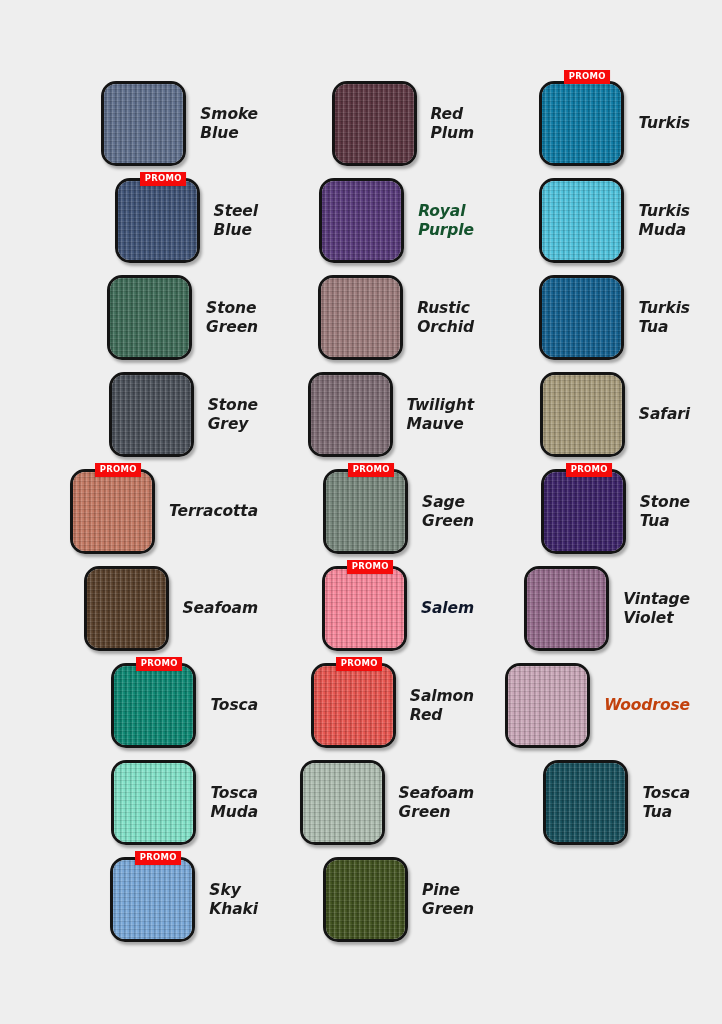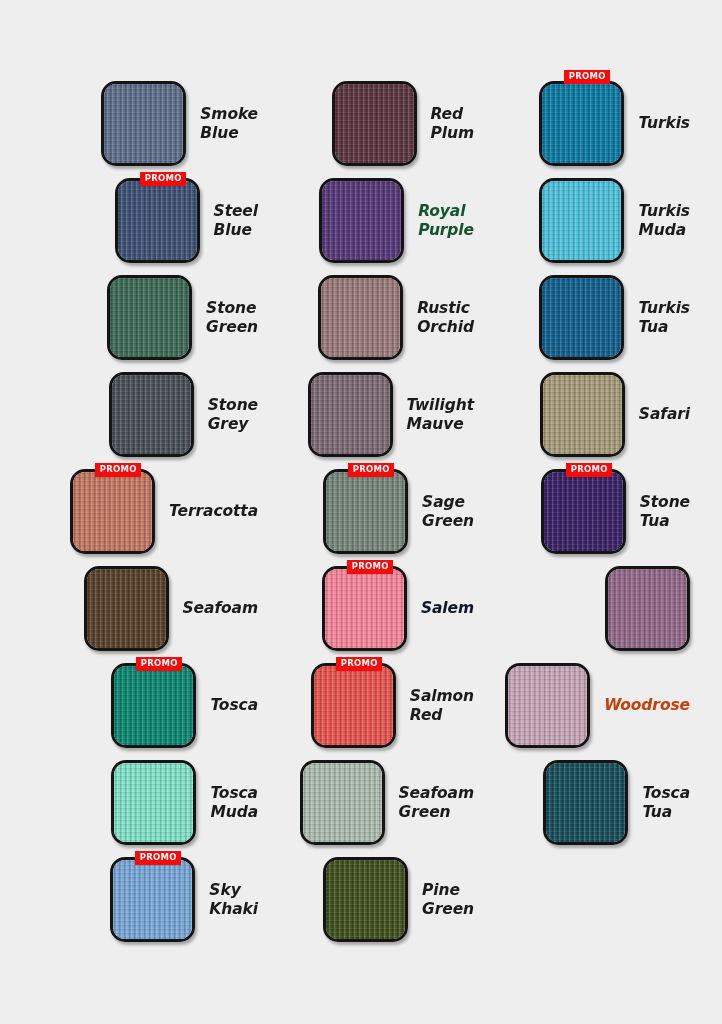--- a/index.html
+++ b/index.html
@@ -258,20 +258,22 @@
       <div class="swatch-chip" style="border-color: rgb(20, 20, 20);">
         <div class="chip-fill" style="background-color: rgb(248, 135, 155);"></div>
         <div class="promo-badge" style="background: rgb(246, 10, 10); color: rgb(255, 255, 255);">PROMO</div>
       </div>
       <div class="swatch-label" style="color: #0f172a;">Salem</div>
     </div>
     <div class="swatch-cell">
       <div class="swatch-chip" style="border-color: rgb(20, 20, 20);">
         <div class="chip-fill" style="background-color: rgb(148, 106, 139);"></div>
       </div>
+      <div class="swatch-label" style="color: rgb(27, 27, 27);">Vintage
+Violet</div>
     </div>
     <div class="swatch-cell">
       <div class="swatch-chip" style="border-color: rgb(20, 20, 20);">
         <div class="chip-fill" style="background-color: rgb(12, 135, 114);"></div>
         <div class="promo-badge" style="background: rgb(246, 10, 10); color: rgb(255, 255, 255);">PROMO</div>
       </div>
       <div class="swatch-label" style="color: rgb(27, 27, 27);">Tosca</div>
     </div>
     <div class="swatch-cell">
       <div class="swatch-chip" style="border-color: rgb(20, 20, 20);">

